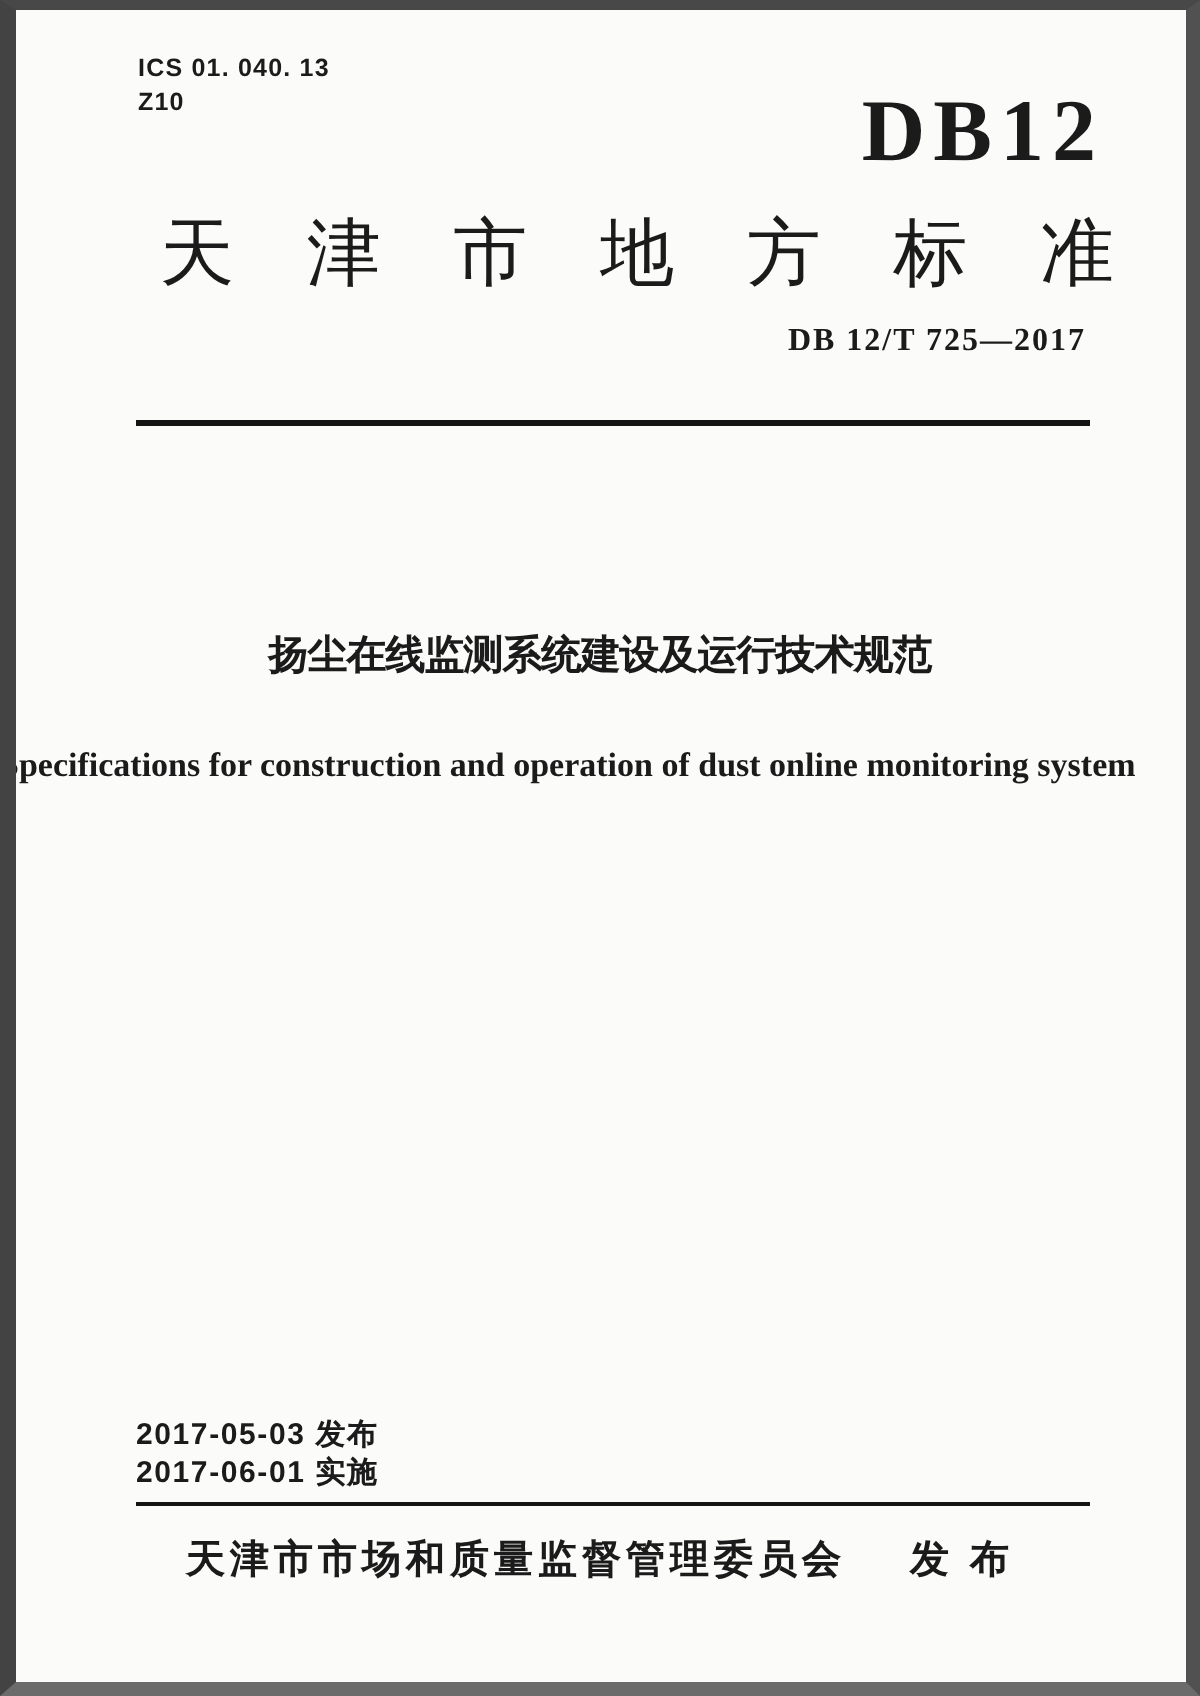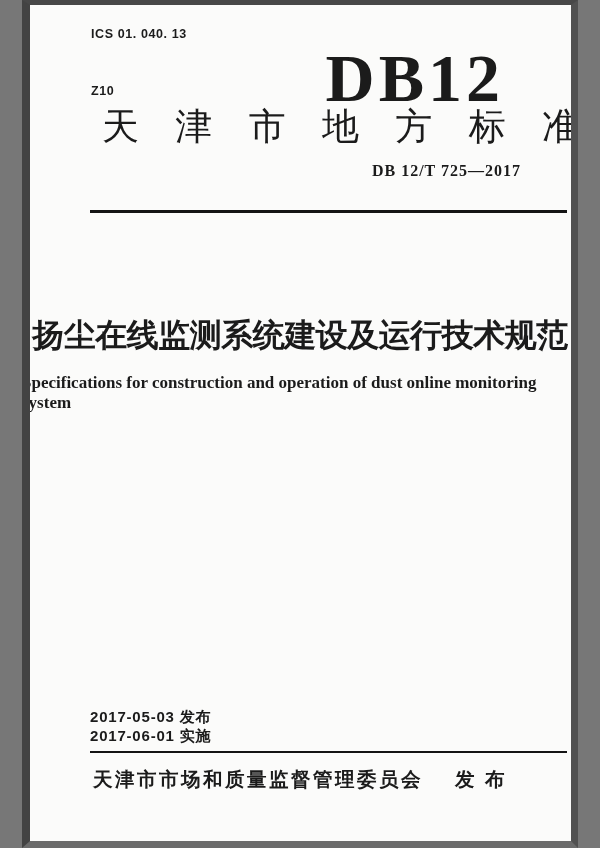--- a/index.html
+++ b/index.html
@@ -1,21 +1,21 @@
 <!DOCTYPE html>
 <html><head>
 <meta charset="utf-8">
 <style>
   * { margin: 0; padding: 0; box-sizing: border-box; }
   html, body { background: #777; }
   body { font-family: "Liberation Sans", "DejaVu Sans", sans-serif; }
 
   .canvas {
     position: relative;
-    width: 556px;
+    width: 600px;
     height: 848px;
     margin: 0 auto;
     background: #fbfbfa;
     color: #1b1b1b;
     overflow: hidden;
   }
 
   
   .frame {
     position: absolute;
@@ -29,27 +29,27 @@
   }
 
   .content { position: absolute; inset: 0; z-index: 1; }
 
   .ics-code {
     position: absolute; left: 69px; top: 27px;
     font-size: 12.5px; font-weight: 600; letter-spacing: 0.6px;
   }
   .class-code {
     position: absolute; left: 69px; top: 44px;
-    font-size: 12.5px; font-weight: 600; letter-spacing: 0.6px; margin-top: 40px;
+    font-size: 12.5px; font-weight: 600; letter-spacing: 0.6px;
   }
 
   .db-logo {
-    position: absolute; right: 74px; top: 44px;
+    position: absolute; right: 48px; top: 44px;
     font-family: "Liberation Serif", "DejaVu Serif", serif;
-    font-weight: bold; font-size: 68px; line-height: 1;
+    font-weight: bold; font-size: 44px; line-height: 1;
     letter-spacing: 4px;
     margin-left: 44px;
   }
 
   .standard-type {
     position: absolute; left: 68px; top: 106px; width: 477px;
     font-size: 37px; font-weight: 500; line-height: 42px;
     text-align: justify; text-align-last: justify; margin-left: 12px;
   }
 
@@ -60,21 +60,21 @@
   }
 
   .header-rule {
     position: absolute; left: 68px; top: 210px; width: 477px; height: 3px;
     background: #141414;
   }
 
   .title-cn {
     position: absolute; left: 0; right: 0; top: 314px;
     text-align: center;
-    font-size: 32px; font-weight: 700; letter-spacing: -0.5px;
+    font-size: 20px; font-weight: 700; letter-spacing: -0.5px;
   }
 
   .title-en {
     position: absolute; left: 0; right: 0; top: 373px;
     text-align: left;
     font-family: "Liberation Serif", "DejaVu Serif", serif;
     font-size: 17px; font-weight: 600;
   }
 
   .dates-row {

